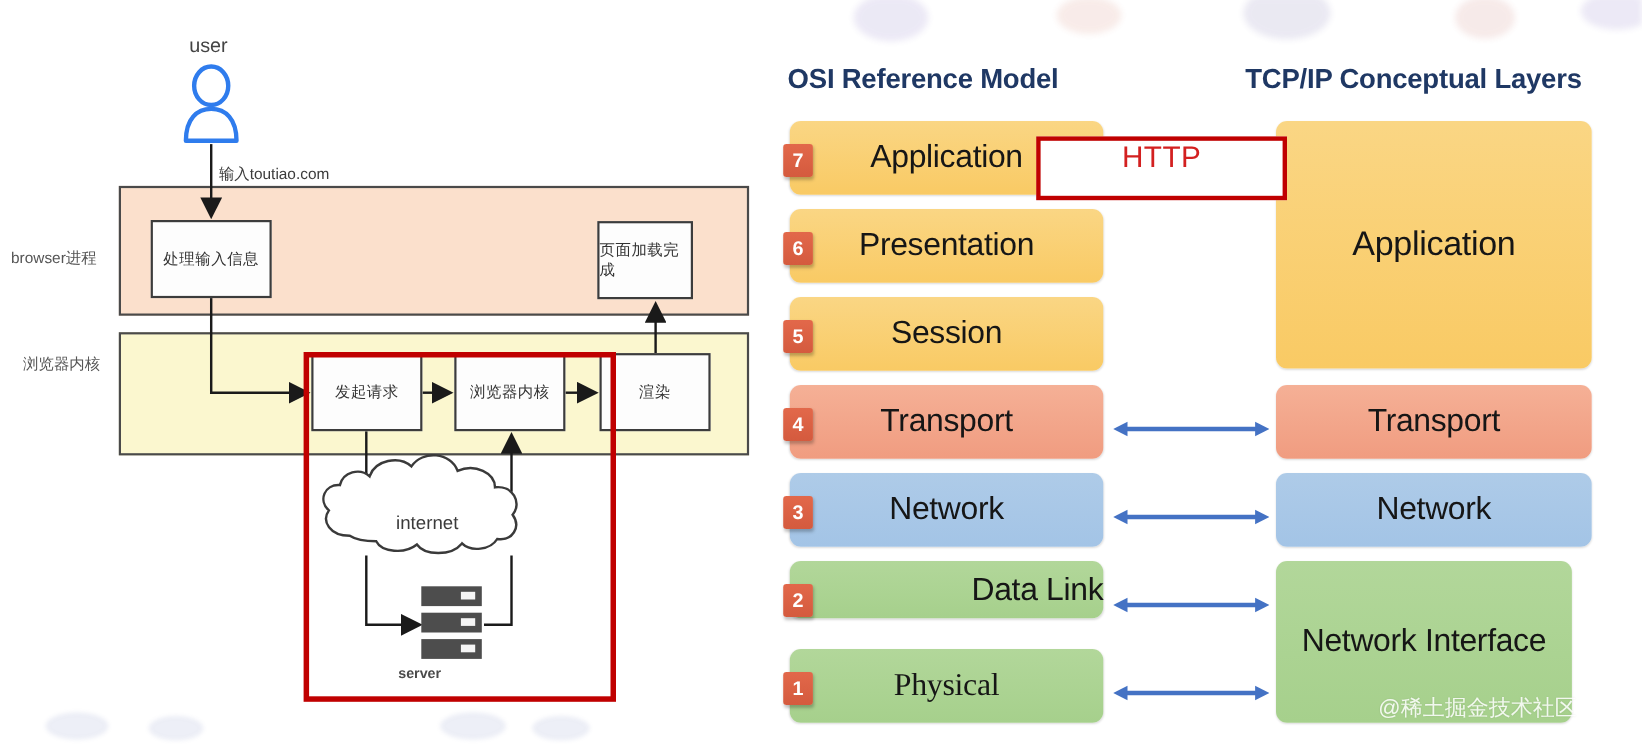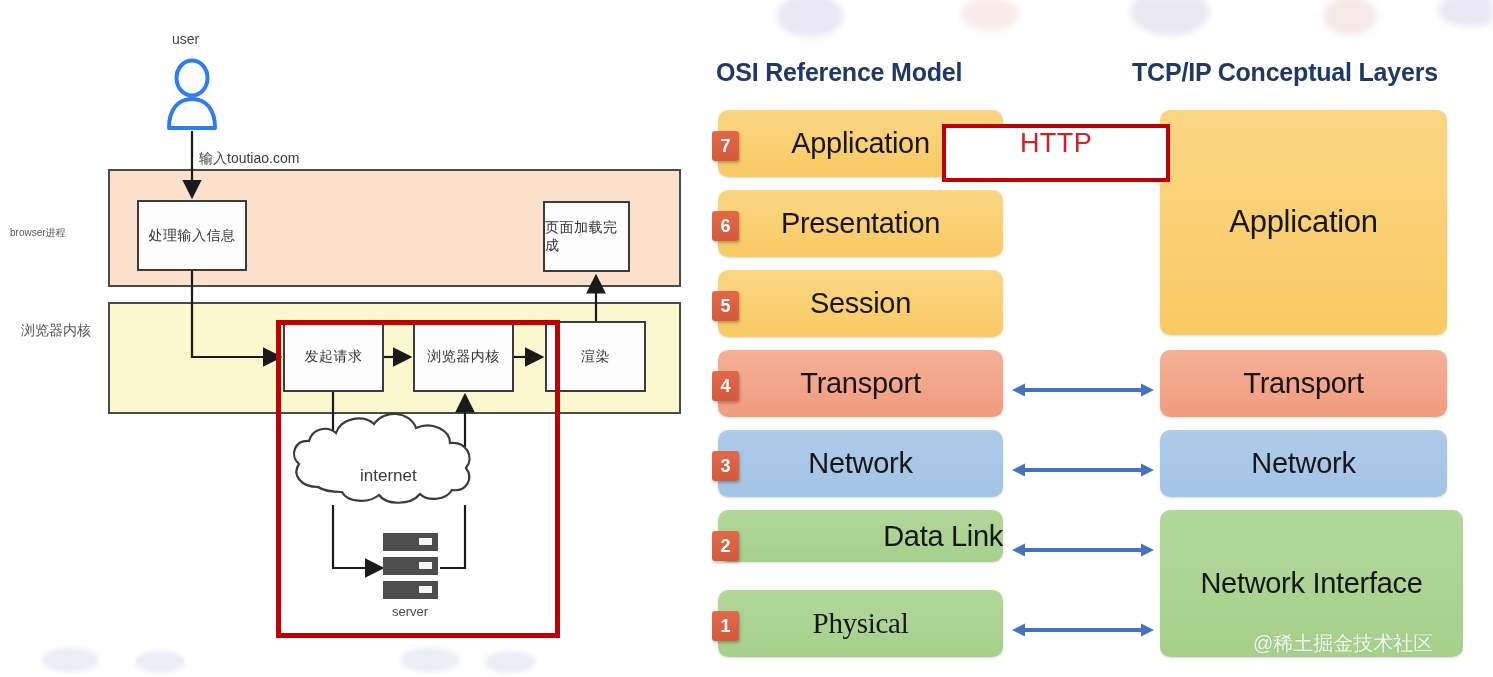--- a/index.html
+++ b/index.html
@@ -37,25 +37,25 @@
       radial-gradient(ellipse 48px 20px at 420px 22px,#6878b8 0 60%,transparent 64%),
       radial-gradient(ellipse 42px 18px at 500px 24px,#6878b8 0 60%,transparent 64%);
     filter:blur(2px);
   }
 
   
   #left-panel{position:absolute;left:0;top:0;width:700px;height:677px;}
 
   .lbl{position:absolute;color:#3b3b3b;white-space:nowrap;}
 
-  #user-caption{left:172px;top:31px;font-size:14px;color:#444;}
+  #user-caption{left:172px;top:31px;font-size:18px;color:#444;}
   #user-icon{position:absolute;left:163px;top:58px;width:58px;height:72px;}
   #url-caption{left:199px;top:150px;font-size:14px;color:#3b3b3b;}
 
-  #proc-label{left:10px;top:226px;font-size:10px;color:#555;}
+  #proc-label{left:10px;top:226px;font-size:14px;color:#555;}
   #kernel-label{left:21px;top:322px;font-size:14px;color:#555;}
 
   .band{position:absolute;border:2px solid #4a4a4a;box-sizing:border-box;}
   #band-browser{left:108px;top:169px;width:573px;height:118px;background:#fbe0cc;}
   #band-kernel{left:108px;top:302px;width:573px;height:112px;background:#fbf7cf;}
 
   .wbox{position:absolute;background:#fdfdfd;border:2px solid #3c3c3c;box-sizing:border-box;
         display:flex;align-items:center;justify-content:center;
         font-size:14px;color:#333;letter-spacing:.5px;}
   #box-handle-input{left:137px;top:200px;width:110px;height:71px;}
@@ -64,21 +64,21 @@
   #box-read-response{left:413px;top:321px;width:101px;height:71px;}
   #box-render{left:545px;top:321px;width:101px;height:71px;}
 
   #red-highlight{
     position:absolute;left:276px;top:320px;width:284px;height:318px;
     border:5px solid #c00000;box-sizing:border-box;background:transparent;
   }
 
   .svg-layer{position:absolute;left:0;top:0;width:700px;height:677px;overflow:visible;}
   #internet-caption{left:360px;top:466px;font-size:17px;color:#3a3a3a;}
-  #server-caption{left:392px;top:604px;font-size:13px;color:#4a4a4a;}
+  #server-caption{left:362px;top:604px;font-size:13px;color:#4a4a4a;font-weight:bold;}
 
   
   #right-panel{position:absolute;left:700px;top:0;width:793px;height:677px;}
 
   .col-title{
     position:absolute;color:#1f3864;font-weight:bold;font-size:25px;white-space:nowrap;
     letter-spacing:-.2px;
   }
   #osi-title{left:16px;top:58px;}
   #tcpip-title{left:432px;top:58px;}
@@ -265,21 +265,21 @@
 
     <div class="layer c-yellow" style="left:460px;top:110px;width:287px;height:225px;font-size:31px;">
       <span>Application</span>
     </div>
     <div class="layer c-salmon" style="left:460px;top:350px;width:287px;height:67px;">
       <span>Transport</span>
     </div>
     <div class="layer c-blue" style="left:460px;top:430px;width:287px;height:67px;">
       <span>Network</span>
     </div>
-    <div class="layer c-green" style="left:460px;top:510px;width:303px;height:147px;justify-content:center;">
+    <div class="layer c-green" style="left:460px;top:510px;width:269px;height:147px;justify-content:center;">
       <span>Network Interface</span>
     </div>
 
     <div class="arrow" style="left:312px;top:382px;width:142px;">
       <svg width="142" height="16" viewBox="0 0 142 16">
         <line x1="11" y1="8" x2="131" y2="8" stroke="#4472c4" stroke-width="4"></line>
         <path d="M0,8 L13,1.5 L13,14.5 Z" fill="#4472c4"></path>
         <path d="M142,8 L129,1.5 L129,14.5 Z" fill="#4472c4"></path>
       </svg>
     </div>

